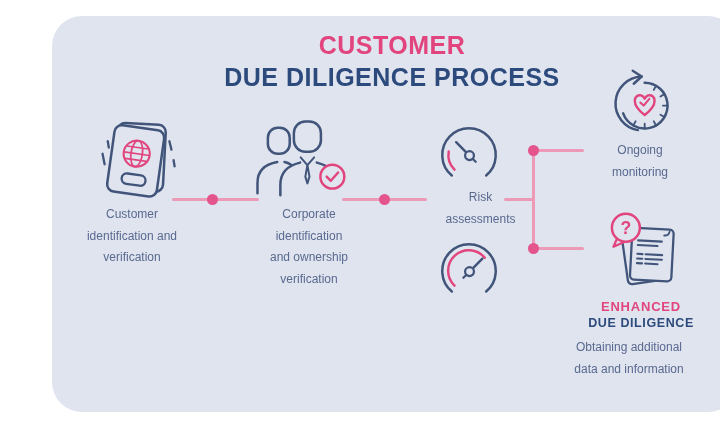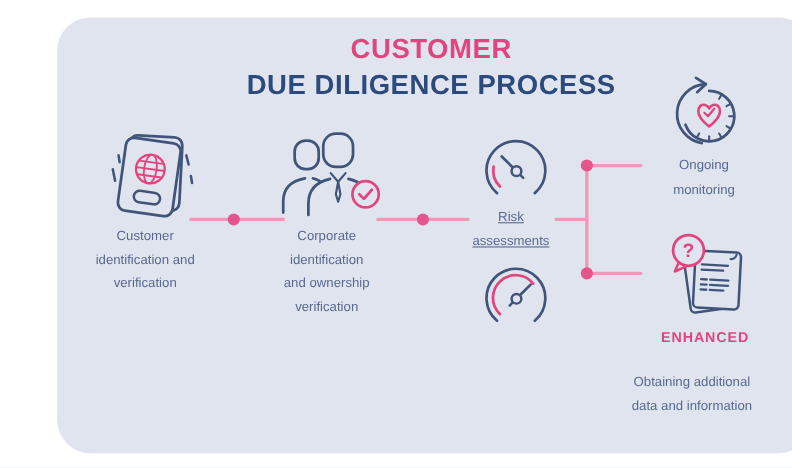--- a/index.html
+++ b/index.html
@@ -76,38 +76,38 @@
         <path d="M69,48.5 C80,51 88,57 88,70" fill="none"></path>
       </g>
       <g stroke="#41547a" stroke-width="1.9" stroke-linecap="round" stroke-linejoin="round" fill="none">
         <path d="M53.5,43.5 L60,51 L66.5,43.5"></path>
         <path d="M60,51 L58,62 L60,68.5 L62,62 Z"></path>
       </g>
       <circle cx="84" cy="62" r="11.5" fill="#dfe4ef" stroke="#e2457e" stroke-width="2.4"></circle>
       <polyline points="78.5,62 82.5,66 89.5,58" fill="none" stroke="#e2457e" stroke-width="2.4" stroke-linecap="round" stroke-linejoin="round"></polyline>
     </svg>
   </div>
-  <div class="abs label" style="left:185px;top:204px;width:160px;">Corporate
+  <div class="abs label" style="left:197px;top:204px;width:160px;">Corporate
 identification
 and ownership
 verification</div>
 
   <div class="abs conn-h" style="left:310px;top:198px;width:85px;"></div>
   <div class="abs conn-dot" style="left:347px;top:194px;"></div>
 
   <div class="abs" style="left:401px;top:121px;width:72px;height:62px;">
     <svg width="72" height="62" viewBox="0 0 70 60">
       <path d="M 18.3,52.9 A 26,26 0 1 1 51.7,52.9" fill="none" stroke="#41547a" stroke-width="2.4" stroke-linecap="round"></path>
       <path d="M 20.9,47.1 A 20,20 0 0 1 15.3,29.5" fill="none" stroke="#e2457e" stroke-width="2.4" stroke-linecap="round"></path>
       <path d="M 22.5,20.5 L 31.8,29.8" stroke="#41547a" stroke-width="2.4" stroke-linecap="round"></path>
       <circle cx="35.5" cy="33.5" r="4.3" fill="#dfe4ef" stroke="#41547a" stroke-width="2.2"></circle>
       <path d="M 39,37 L 41.5,39.5" stroke="#41547a" stroke-width="2.2" stroke-linecap="round"></path>
     </svg>
   </div>
-  <div class="abs label" style="left:370px;top:187px;width:125px;text-decoration:underline;">Risk
+  <div class="abs label" style="left:386px;top:187px;width:125px;">Risk
 assessments</div>
   <div class="abs" style="left:401px;top:237px;width:72px;height:62px;">
     <svg width="72" height="62" viewBox="0 0 70 60">
       <path d="M 18.3,52.9 A 26,26 0 1 1 51.7,52.9" fill="none" stroke="#41547a" stroke-width="2.4" stroke-linecap="round"></path>
       <path d="M 20.9,47.1 A 20,20 0 1 1 50.3,20.1" fill="none" stroke="#e2457e" stroke-width="2.4" stroke-linecap="round"></path>
       <path d="M 48,21 L 39.2,29.8" stroke="#41547a" stroke-width="2.4" stroke-linecap="round"></path>
       <circle cx="35.5" cy="33.5" r="4.3" fill="#dfe4ef" stroke="#41547a" stroke-width="2.2"></circle>
       <path d="M 32,37 L 29.5,39.5" stroke="#41547a" stroke-width="2.2" stroke-linecap="round"></path>
     </svg>
   </div>
@@ -159,16 +159,17 @@
             <path d="M44,54 h12"></path>
         </g>
       </g>
       <path d="M16.5,29.5 L13,37.5 L24.5,32.3" fill="#dfe4ef" stroke="#e2457e" stroke-width="2.2" stroke-linejoin="round"></path>
       <circle cx="25" cy="19" r="13.5" fill="#dfe4ef" stroke="#e2457e" stroke-width="2.4"></circle>
       <text x="25" y="25" text-anchor="middle" font-family="Liberation Sans, sans-serif" font-size="17" font-weight="bold" fill="#e2457e">?</text>
     </svg>
   </div>
   <div class="abs" style="left:540px;top:298px;width:138px;">
     <div class="edd-tag1">ENHANCED</div>
+    <div class="edd-tag2">DUE DILIGENCE</div>
   </div>
   <div class="abs label" style="left:512px;top:337px;width:170px;">Obtaining additional
 data and information</div>
 </div>
 
 </body></html>

